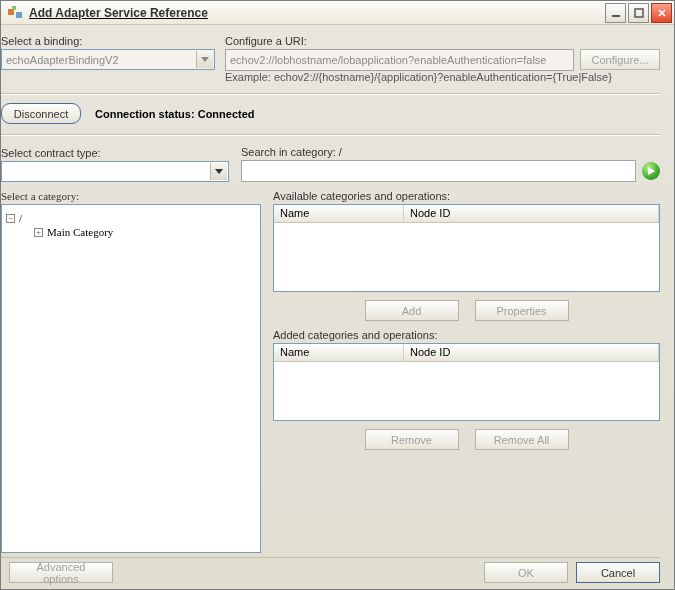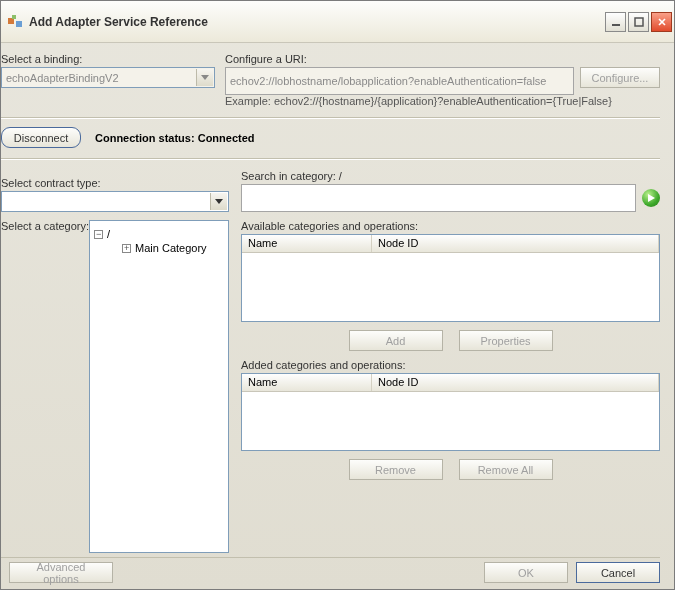--- a/index.html
+++ b/index.html
@@ -12,26 +12,27 @@
   }
   .window {
     width: 675px;
     height: 590px;
     background: linear-gradient(#e8e6dd, #e0ddd1);
     border: 1px solid #7b7b7b;
     display: flex;
     flex-direction: column;
   }
   .titlebar {
-    height: 42px;
+    height: 24px;
     background: linear-gradient(#fdfdfb, #ece9da);
     display: flex;
     align-items: center;
     padding: 0 2px 0 6px;
     border-bottom: 1px solid #c9c6b9;
+    text-decoration: underline;
   }
   .titlebar .icon {
     width: 16px; height: 16px;
     margin-right: 6px;
     display: flex;
   }
   .titlebar .title {
     flex: 1;
     font-weight: bold;
     font-size: 12px;
@@ -53,21 +54,21 @@
     padding: 10px 14px 6px 0;
     display: flex;
     flex-direction: column;
   }
   .row { display: flex; gap: 10px; }
   .label { font-size: 11px; color: #333; margin-bottom: 2px; }
   .col { display: flex; flex-direction: column; }
   .binding-col { width: 214px; }
   .uri-col { flex: 1; }
   .text-input {
-    height: 28px;
+    height: 22px;
     border: 1px solid #a5a5a5;
     background: #f4f2ea;
     color: #8a8a8a;
     padding: 0 4px;
     font-size: 11px;
   }
   .text-input.white { background: #fff; color: #000; }
   .select-box {
     height: 21px;
     border: 1px solid #7f9db9;
@@ -112,21 +113,21 @@
   .contract-col { width: 228px; }
   .search-col { flex: 1; display:flex; flex-direction:column; }
   .search-input-row { display:flex; align-items:center; gap:6px; }
   .go-icon {
     width: 18px; height: 18px;
     border-radius: 50%;
     background: radial-gradient(circle at 35% 30%, #b8f08c, #3da82a 60%, #2a7a1c);
     display:flex; align-items:center; justify-content:center;
   }
   .panels { display: flex; gap: 12px; margin-top: 8px; flex:1; min-height:0; }
-  .left-panel { width: 228px; display:flex; flex-direction:row; }
+  .left-panel { width: 260px; display:flex; flex-direction:column;font-family:Liberation Serif, serif; }
   .right-panel { flex:1; display:flex; flex-direction:column; min-width:0;}
   .tree {
     border: 1px solid #7f9db9;
     background: #fff;
     flex: 1;
     padding: 6px 4px;
     font-size: 11px;
     overflow: auto;
   }
   .tree-item { display:flex; align-items:center; gap:4px; padding:1px 0; }

